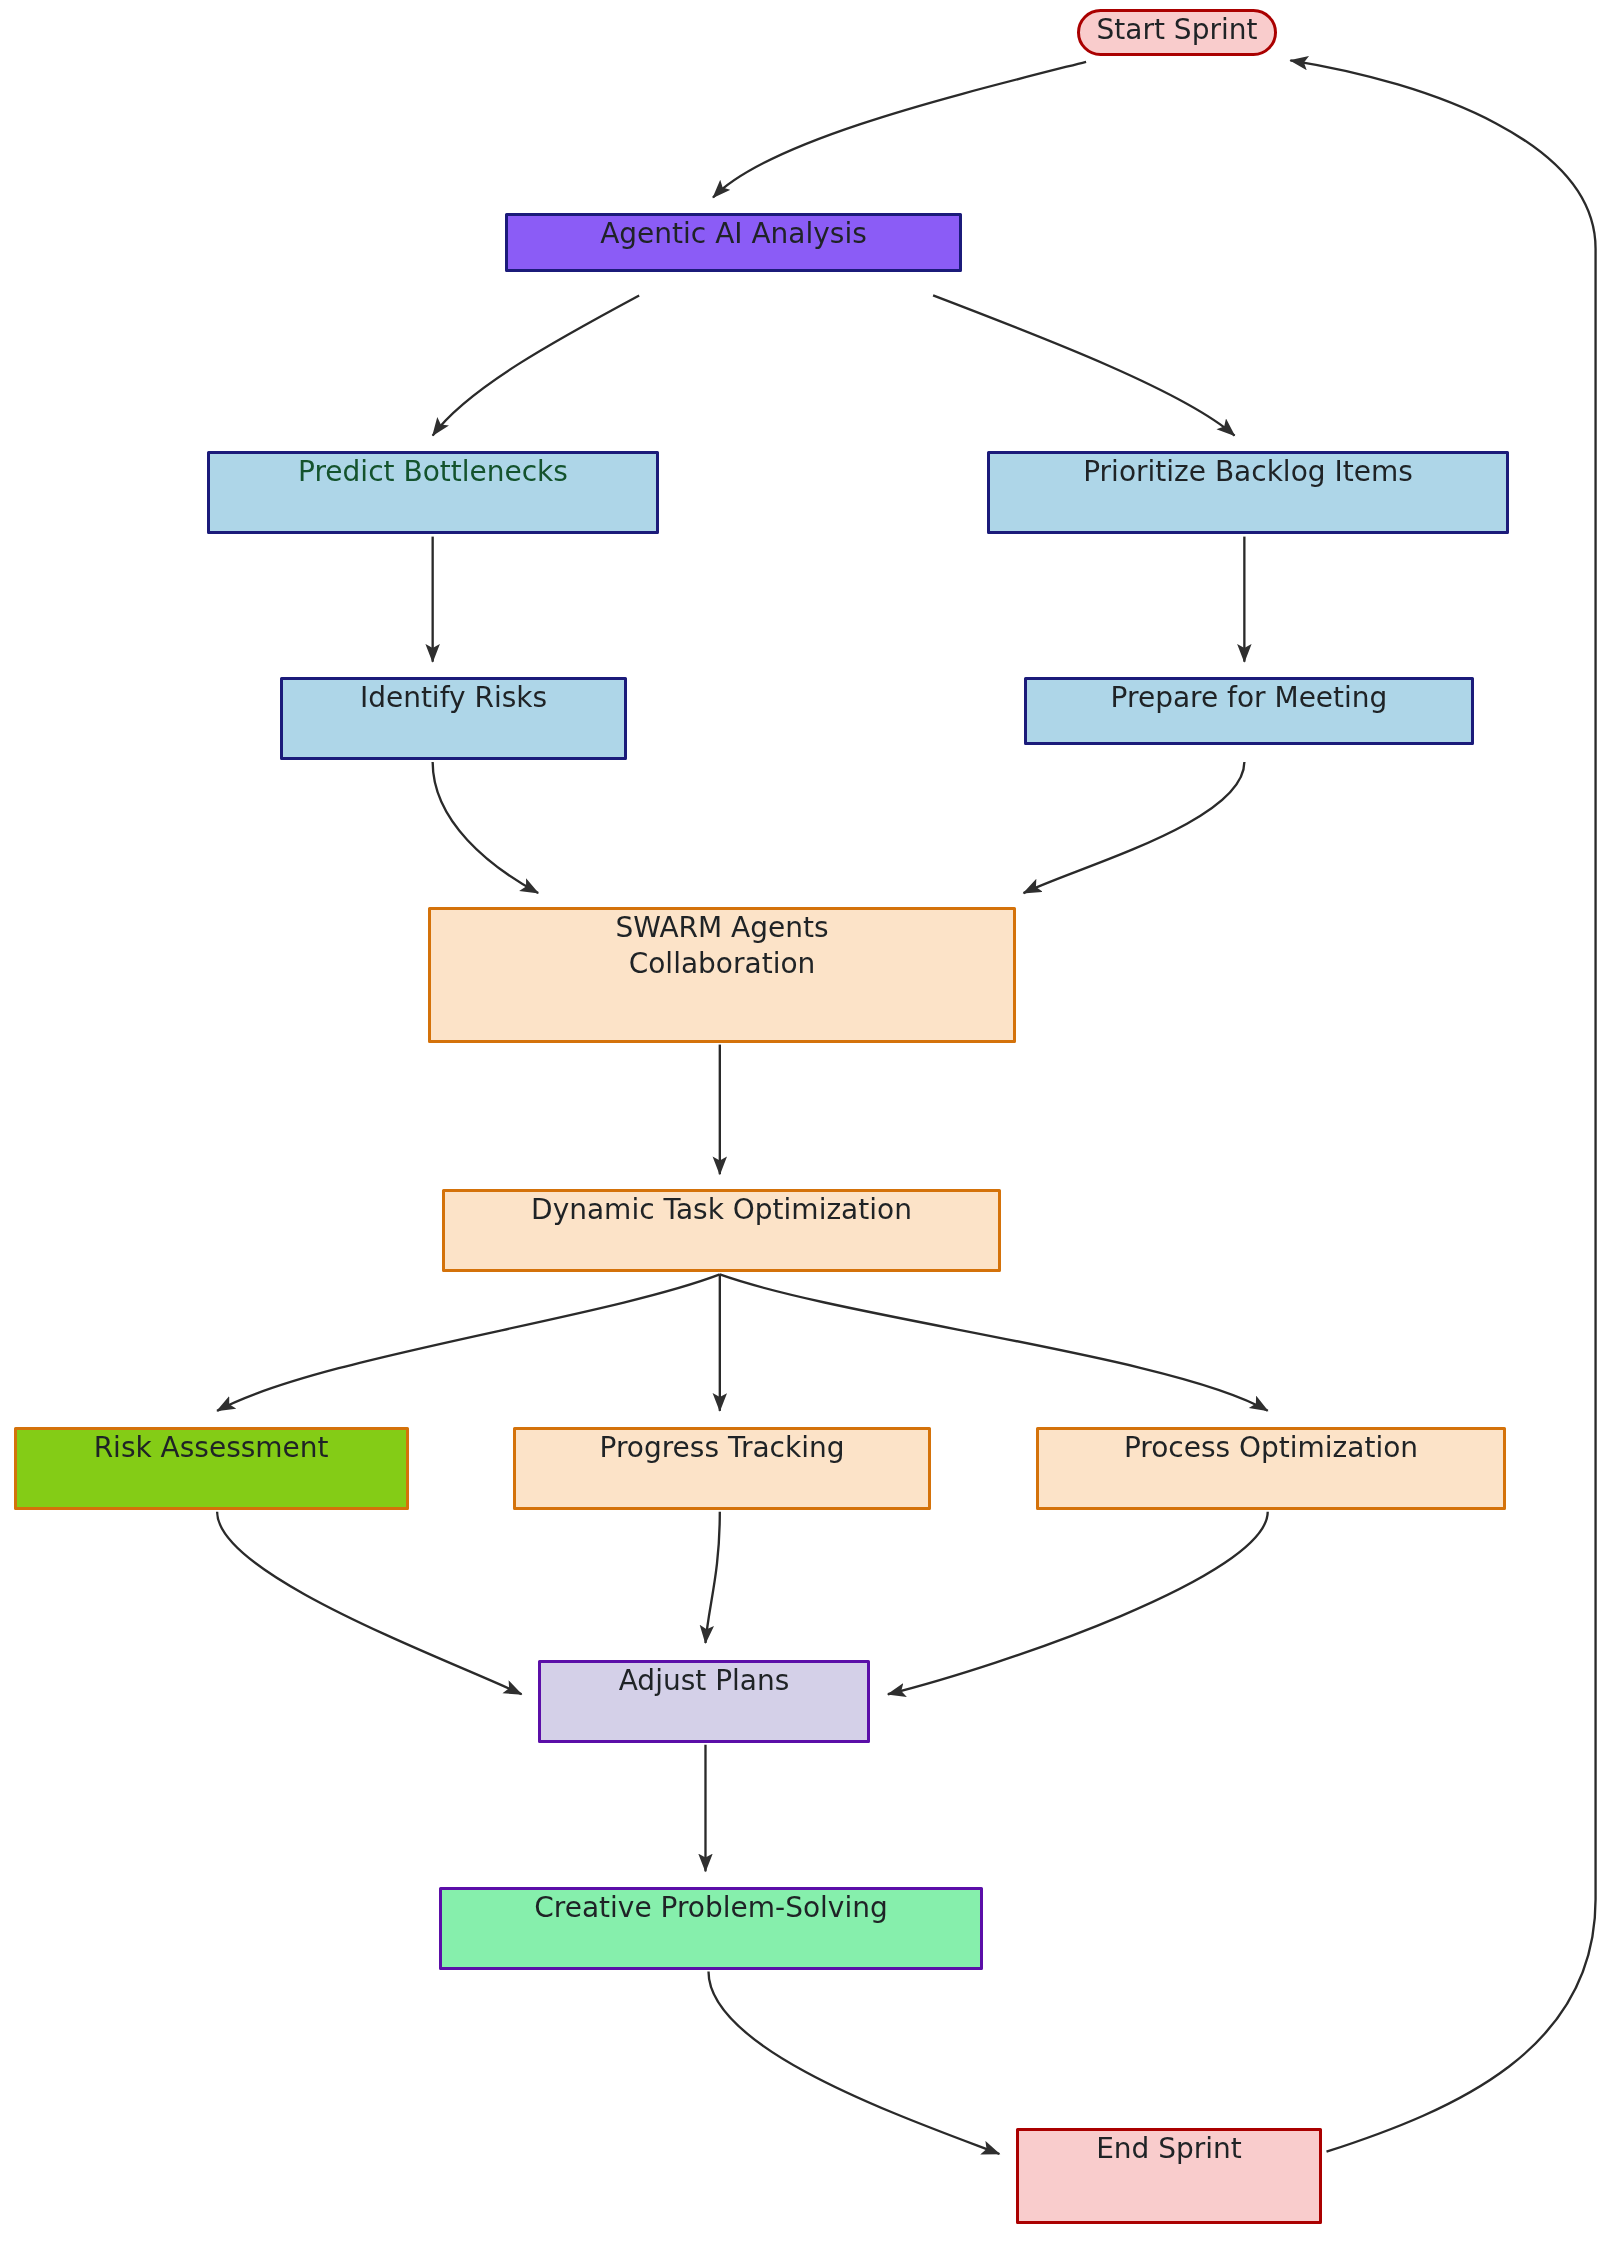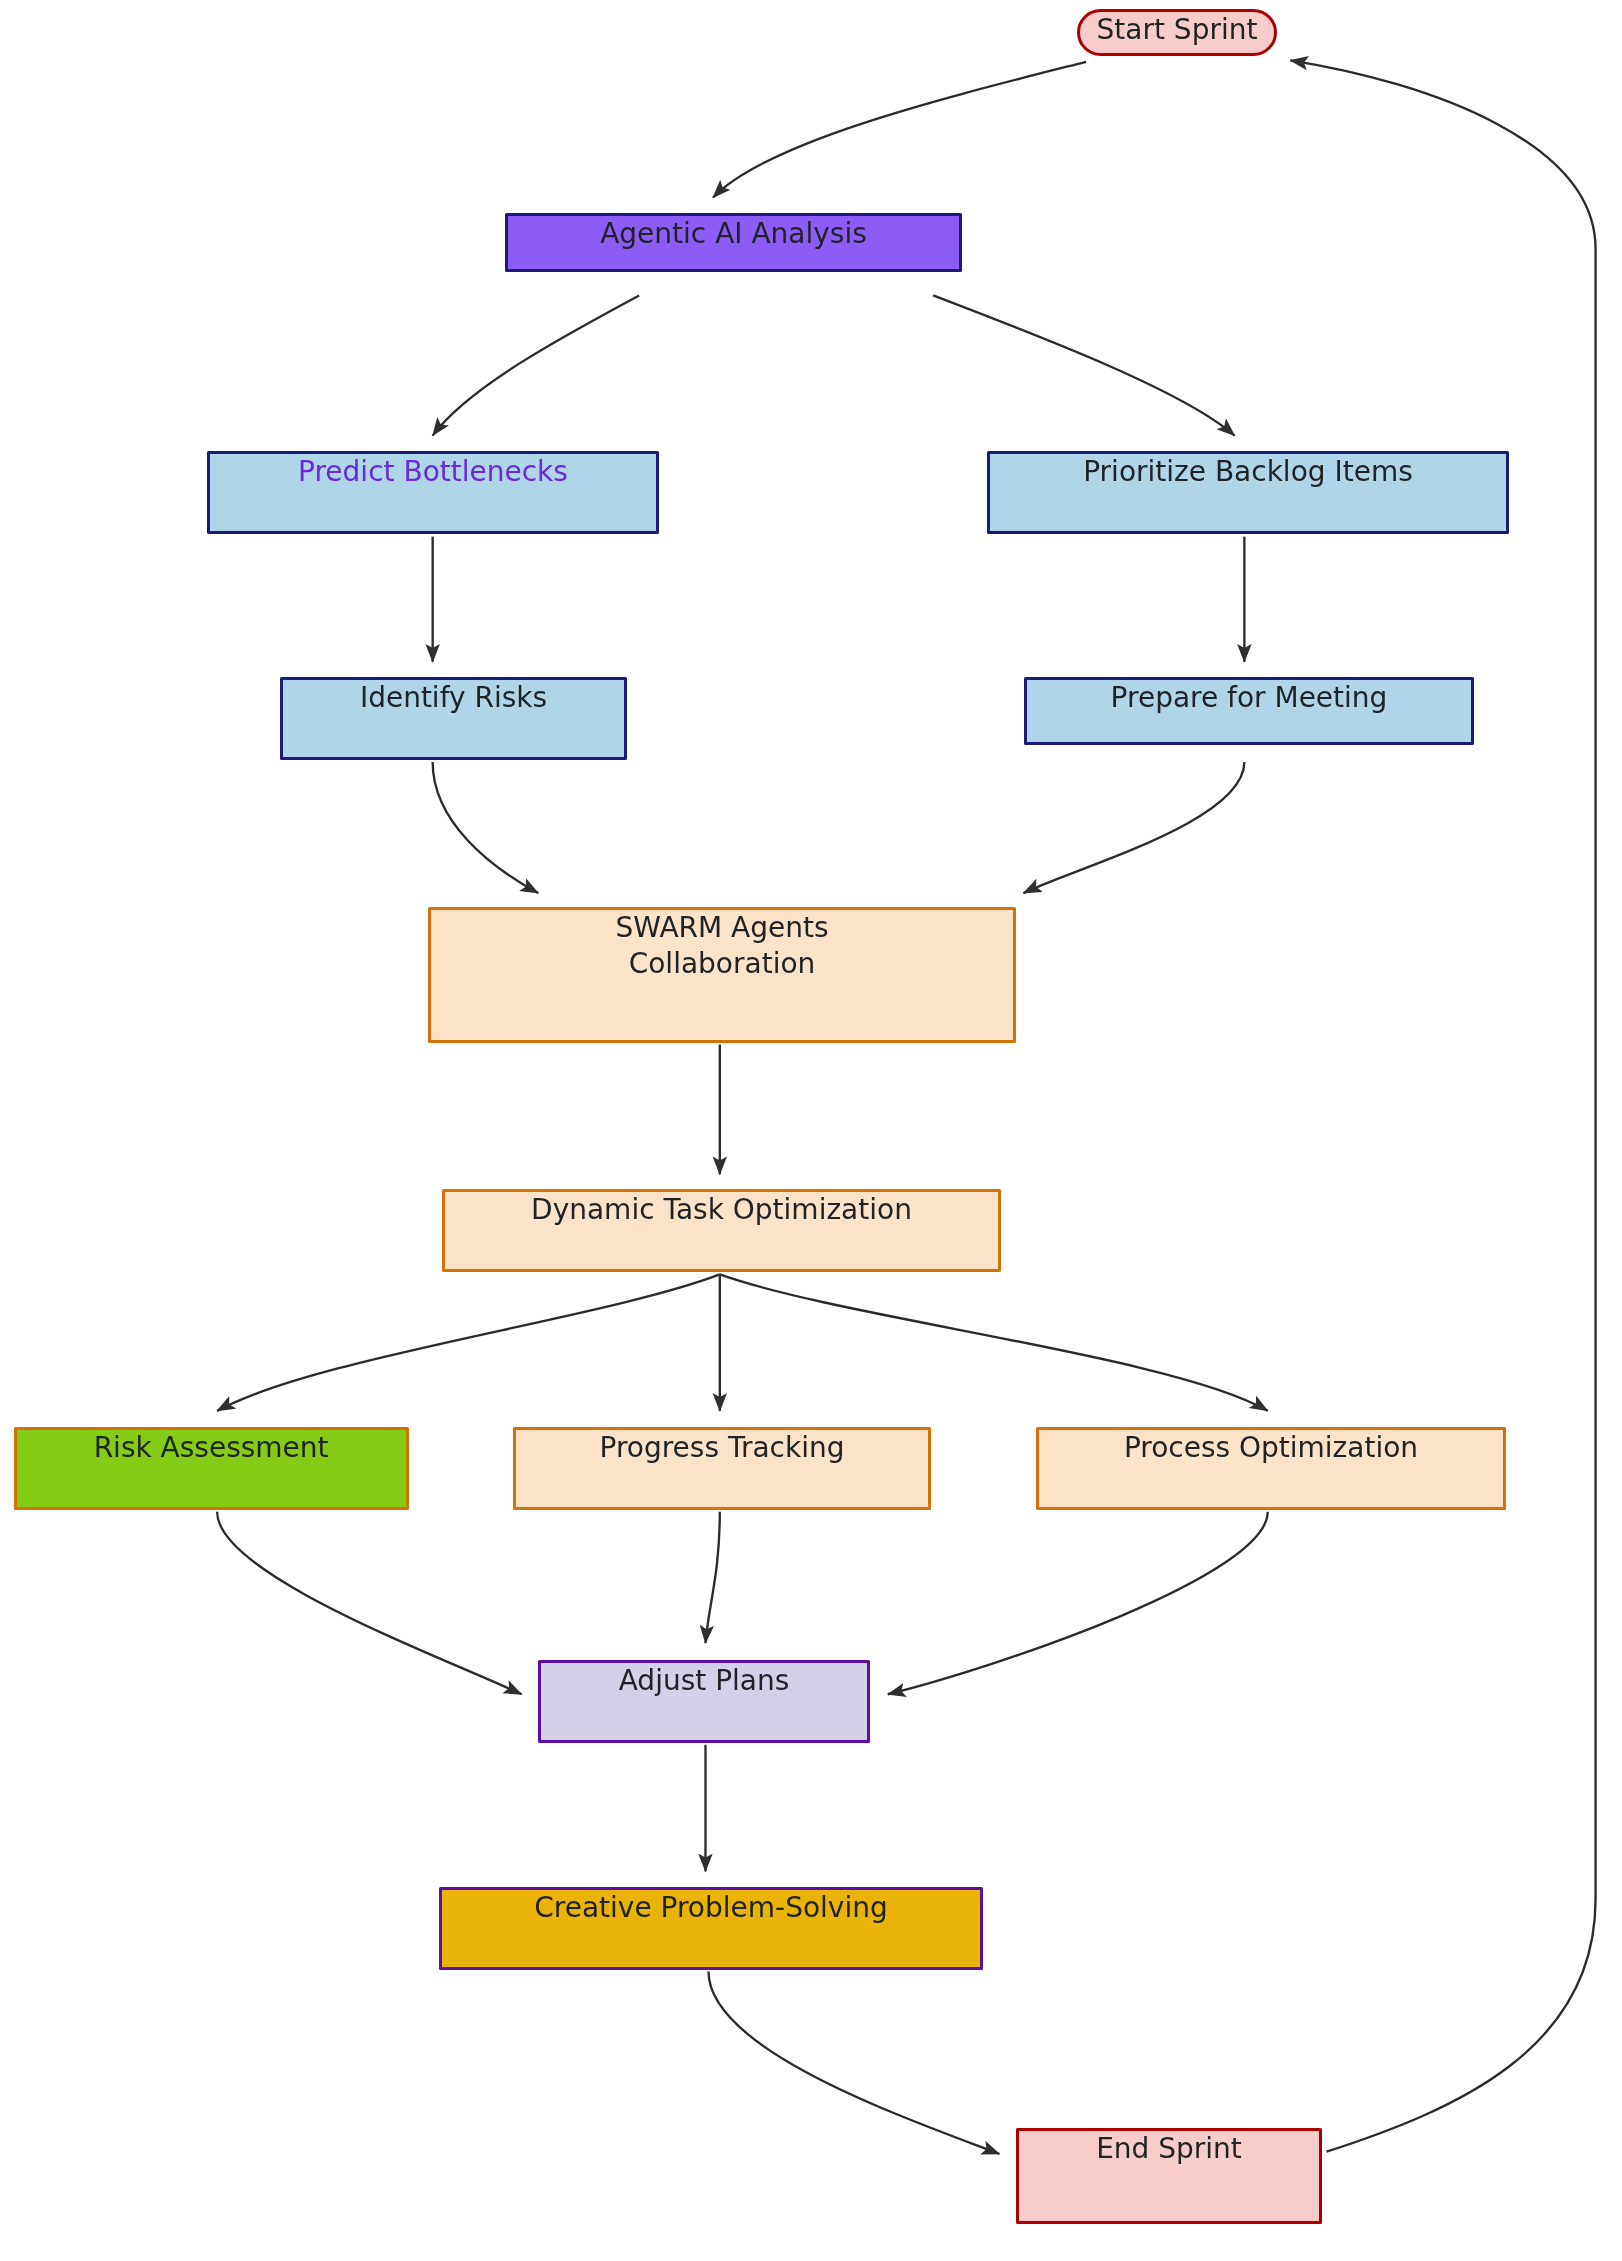--- a/index.html
+++ b/index.html
@@ -86,28 +86,28 @@
         <path class="edge-path" d="M 955 2006 C 955 2090 940 2130 936 2180" marker-end="url(#arrowhead)"></path>
         <path class="edge-path" d="M 1682 2006 C 1682 2090 1330 2210 1178 2248" marker-end="url(#arrowhead)"></path>
         <path class="edge-path" d="M 936 2315 C 936 2400 936 2440 936 2483" marker-end="url(#arrowhead)"></path>
         <path class="edge-path" d="M 940 2616 C 940 2720 1200 2810 1326 2858" marker-end="url(#arrowhead)"></path>
         <path class="edge-path" d="M 1760 2855 C 1930 2800 2117 2720 2117 2520 L 2117 330 C 2117 190 1900 110 1712 80" marker-end="url(#arrowhead)"></path>
       </g>
   </svg>
   <div id="nodes-group">
       <div class="node terminal" style="left: 1077px; top: 9px; width: 200px; height: 47px; background: rgb(249, 204, 204); border: 3.8px solid rgb(170, 0, 0); color: rgb(31, 35, 38);"><span class="node-label">Start Sprint</span></div>
       <div class="node rect" style="left: 505px; top: 213px; width: 457px; height: 59px; background: #8b5cf6; border: 3.8px solid rgb(27, 27, 122); color: rgb(31, 35, 38);"><span class="node-label">Agentic AI Analysis</span></div>
-      <div class="node rect" style="left: 207px; top: 451px; width: 452px; height: 83px; background: rgb(174, 214, 232); border: 3.8px solid rgb(27, 27, 122); color: #6d28d9;"><span class="node-label">Predict Bottlenecks</span></div>
+      <div class="node rect" style="left: 207px; top: 451px; width: 452px; height: 83px; background: rgb(174, 214, 232); border: 3.8px solid rgb(27, 27, 122); color: #14532d;"><span class="node-label">Predict Bottlenecks</span></div>
       <div class="node rect" style="left: 987px; top: 451px; width: 522px; height: 83px; background: rgb(174, 214, 232); border: 3.8px solid rgb(27, 27, 122); color: rgb(31, 35, 38);"><span class="node-label">Prioritize Backlog Items</span></div>
       <div class="node rect" style="left: 260px; top: 677px; width: 347px; height: 83px; background: rgb(174, 214, 232); border: 3.8px solid rgb(27, 27, 122); color: rgb(31, 35, 38); margin-left: 20px;"><span class="node-label">Identify Risks</span></div>
       <div class="node rect" style="left: 1024px; top: 677px; width: 450px; height: 68px; background: rgb(174, 214, 232); border: 3.8px solid rgb(27, 27, 122); color: rgb(31, 35, 38);"><span class="node-label">Prepare for Meeting</span></div>
       <div class="node rect" style="left: 428px; top: 907px; width: 588px; height: 136px; background: rgb(252, 227, 200); border: 3.8px solid rgb(212, 114, 10); color: rgb(31, 35, 38);"><span class="node-label">SWARM Agents
 Collaboration</span></div>
       <div class="node rect" style="left: 442px; top: 1189px; width: 559px; height: 83px; background: rgb(252, 227, 200); border: 3.8px solid rgb(212, 114, 10); color: rgb(31, 35, 38);"><span class="node-label">Dynamic Task Optimization</span></div>
       <div class="node rect" style="left: 13.6px; top: 1427px; width: 395px; height: 83px; background: #84cc16; border: 3.8px solid rgb(212, 114, 10); color: rgb(31, 35, 38);"><span class="node-label">Risk Assessment</span></div>
       <div class="node rect" style="left: 513px; top: 1427px; width: 418px; height: 83px; background: rgb(252, 227, 200); border: 3.8px solid rgb(212, 114, 10); color: rgb(31, 35, 38);"><span class="node-label">Progress Tracking</span></div>
       <div class="node rect" style="left: 1036px; top: 1427px; width: 470px; height: 83px; background: rgb(252, 227, 200); border: 3.8px solid rgb(212, 114, 10); color: rgb(31, 35, 38);"><span class="node-label">Process Optimization</span></div>
       <div class="node rect" style="left: 538px; top: 1660px; width: 332px; height: 83px; background: rgb(212, 208, 232); border: 3.8px solid rgb(91, 15, 168); color: rgb(31, 35, 38);"><span class="node-label">Adjust Plans</span></div>
-      <div class="node rect" style="left: 439px; top: 1887px; width: 544px; height: 83px; background: #eab308; border: 3.8px solid rgb(91, 15, 168); color: rgb(31, 35, 38);"><span class="node-label">Creative Problem-Solving</span></div>
+      <div class="node rect" style="left: 439px; top: 1887px; width: 544px; height: 83px; background: #86efac; border: 3.8px solid rgb(91, 15, 168); color: rgb(31, 35, 38);"><span class="node-label">Creative Problem-Solving</span></div>
       <div class="node rect" style="left: 1016px; top: 2128px; width: 306px; height: 96px; background: rgb(249, 204, 204); border: 3.8px solid rgb(170, 0, 0); color: rgb(31, 35, 38);"><span class="node-label">End Sprint</span></div>
     </div>
 </div>
 
 
 </body></html>

